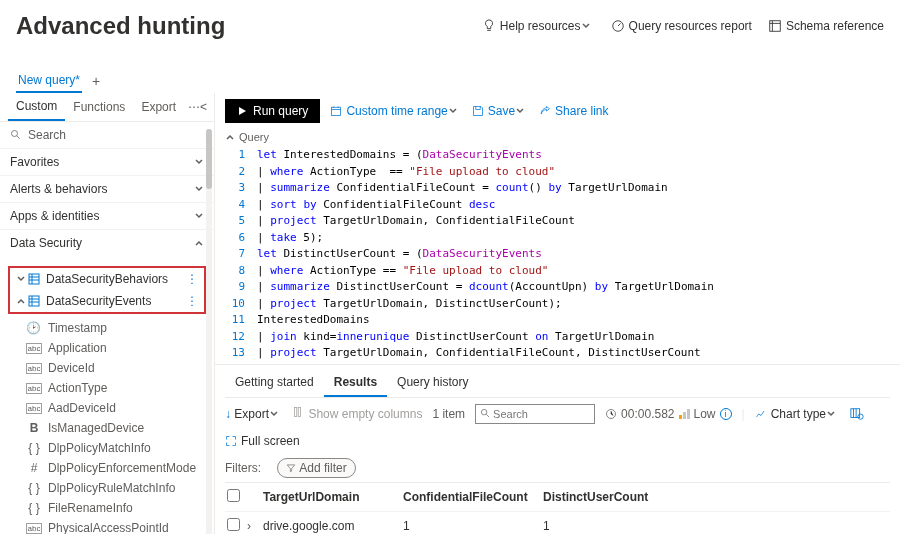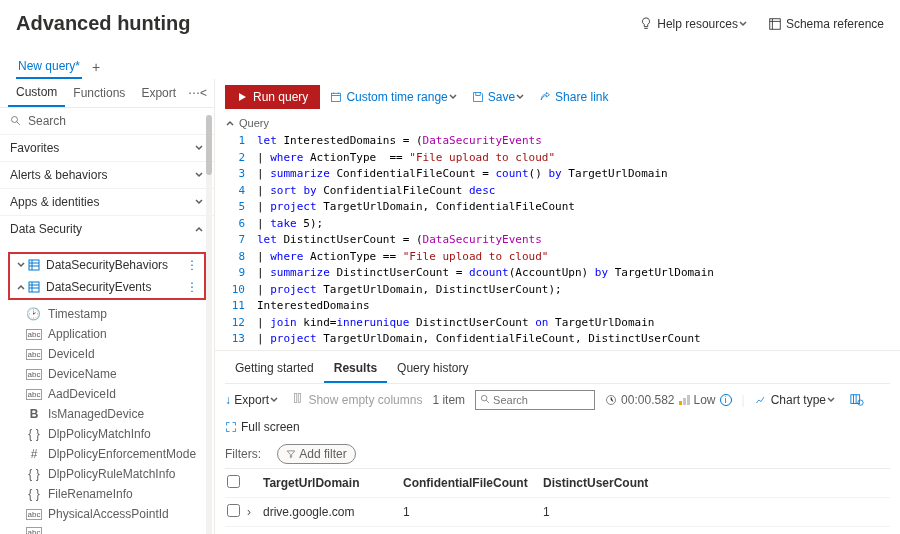--- a/index.html
+++ b/index.html
@@ -1,22 +1,22 @@
 <!DOCTYPE html>
 <html><head>
 <meta charset="utf-8">
 <style>
 html,body{margin:0;padding:0;font-family:"Segoe UI",Arial,sans-serif;font-size:12px;color:#323130;background:#fff;width:900px;height:534px;overflow:hidden}
 *{box-sizing:border-box}
 .header{display:flex;align-items:center;padding:12px 16px 4px}
-.header h1{margin:0;font-size:20px;font-weight:600}
+.header h1{margin:0;font-size:24px;font-weight:600}
 .header .spacer{flex:1}
 .hlink{display:flex;align-items:center;color:#323130;margin-left:16px;cursor:pointer}
 .hlink svg{margin-right:4px}
-.tabs-row{display:flex;align-items:center;padding:0 16px;margin-top:16px}
+.tabs-row{display:flex;align-items:center;padding:0 16px;margin-top:25px}
 .newq{color:#0078d4;border-bottom:2px solid #0078d4;padding:4px 2px;font-size:12px;cursor:pointer}
 .tabs-row .plus{margin-left:10px;color:#605e5c;cursor:pointer;font-size:14px}
 .main{display:flex;height:calc(100% - 70px)}
 .sidebar{width:215px;border-right:1px solid #edebe9;display:flex;flex-direction:column;position:relative}
 .sb-track{position:absolute;right:2px;top:36px;bottom:0;width:6px;background:#f3f2f1;border-radius:3px}
 .sb-thumb{position:absolute;right:2px;top:36px;width:6px;height:60px;background:#c8c6c4;border-radius:3px}
 .sidetabs{display:flex;align-items:center;padding:0 8px;border-bottom:1px solid #edebe9}
 .sidetab{padding:6px 8px;font-size:12px;cursor:pointer;color:#605e5c}
 .sidetab.active{color:#323130;border-bottom:2px solid #0078d4}
 .sidetabs .dots{margin-left:4px;color:#605e5c;cursor:pointer}
@@ -29,21 +29,21 @@
 .redbox{border:2px solid #d13438;margin:10px 8px 4px 8px}
 .tree-item{display:flex;align-items:center;padding:4px 6px;cursor:pointer}
 .tree-item .chev-s{margin-right:2px}
 .tree-item .ti-icon{margin-right:6px}
 .tree-item .dots{margin-left:auto;color:#0078d4}
 .fields{padding-left:20px}
 .field{display:flex;align-items:center;padding:3px 6px;color:#605e5c;cursor:pointer}
 .field .fi{width:16px;margin-right:6px;display:flex;justify-content:center}
 .content{flex:1;display:flex;flex-direction:column;overflow:hidden}
 .toolbar{display:flex;align-items:center;padding:6px 10px;gap:10px}
-.run{background:#b91c1c;color:#fff;border:none;padding:5px 12px;display:flex;align-items:center;cursor:pointer;font-size:12px}
+.run{background:#000000;color:#fff;border:none;padding:5px 12px;display:flex;align-items:center;cursor:pointer;font-size:12px}
 .run svg{margin-right:6px}
 .tbtn{display:flex;align-items:center;color:#323130;cursor:pointer}
 .tbtn svg{margin-right:4px}
 .tbtn.blue{color:#0078d4}
 .query-hdr{display:flex;align-items:center;padding:2px 10px;color:#605e5c;font-size:11px}
 .query-hdr svg{margin-right:4px}
 .editor{font-family:Consolas,monospace;font-size:11px;padding:2px 10px;white-space:pre;line-height:1.5;overflow:auto;flex:0 0 auto}
 .ed-line{display:flex}
 .lno{color:#0078d4;width:20px;text-align:right;margin-right:12px}
 .kw{color:#0000ff}.fn{color:#0000ff}.id{color:#000}.str{color:#a31515}.pipe{color:#000}.by{color:#0000ff}.tbl{color:#aa00aa}
@@ -78,20 +78,27 @@
     <svg width="14" height="14" viewBox="0 0 16 16">
         <path fill="none" stroke="#323130" d="M8 1a4 4 0 0 1 2 7.5V11H6V8.5A4 4 0 0 1 8 1zM6 13h4"></path>
       </svg>
     <span>Help resources</span>
     <svg width="10" height="10" viewBox="0 0 10 10" class="chev">
         <path d="M2 3l3 3 3-3"></path>
       </svg>
   </div>
   <div class="hlink">
     <svg width="14" height="14" viewBox="0 0 16 16">
+        <circle cx="8" cy="8" r="6" fill="none" stroke="#323130"></circle>
+        <path stroke="#323130" d="M8 8l3-3"></path>
+      </svg>
+    <span>Query resources report</span>
+  </div>
+  <div class="hlink">
+    <svg width="14" height="14" viewBox="0 0 16 16">
         <rect x="2" y="2" width="12" height="12" fill="none" stroke="#323130"></rect>
         <path stroke="#323130" d="M2 5h12M5 2v12"></path>
       </svg>
     <span>Schema reference</span>
   </div>
 </div>
 
 <div class="tabs-row">
   <span class="newq">New query*</span>
   <span class="plus">+</span>
@@ -177,21 +184,21 @@
         <div class="field">
           <span class="fi">
             <span style="font-size:8px;border:1px solid #a19f9d;padding:0 1px">abc</span>
           </span>
           <span>DeviceId</span>
         </div>
         <div class="field">
           <span class="fi">
             <span style="font-size:8px;border:1px solid #a19f9d;padding:0 1px">abc</span>
           </span>
-          <span>DeviceName</span>
+          <span>ActionType</span>
         </div>
         <div class="field">
           <span class="fi">
             <span style="font-size:8px;border:1px solid #a19f9d;padding:0 1px">abc</span>
           </span>
           <span>AadDeviceId</span>
         </div>
         <div class="field">
           <span class="fi">
             <b>B</b>

